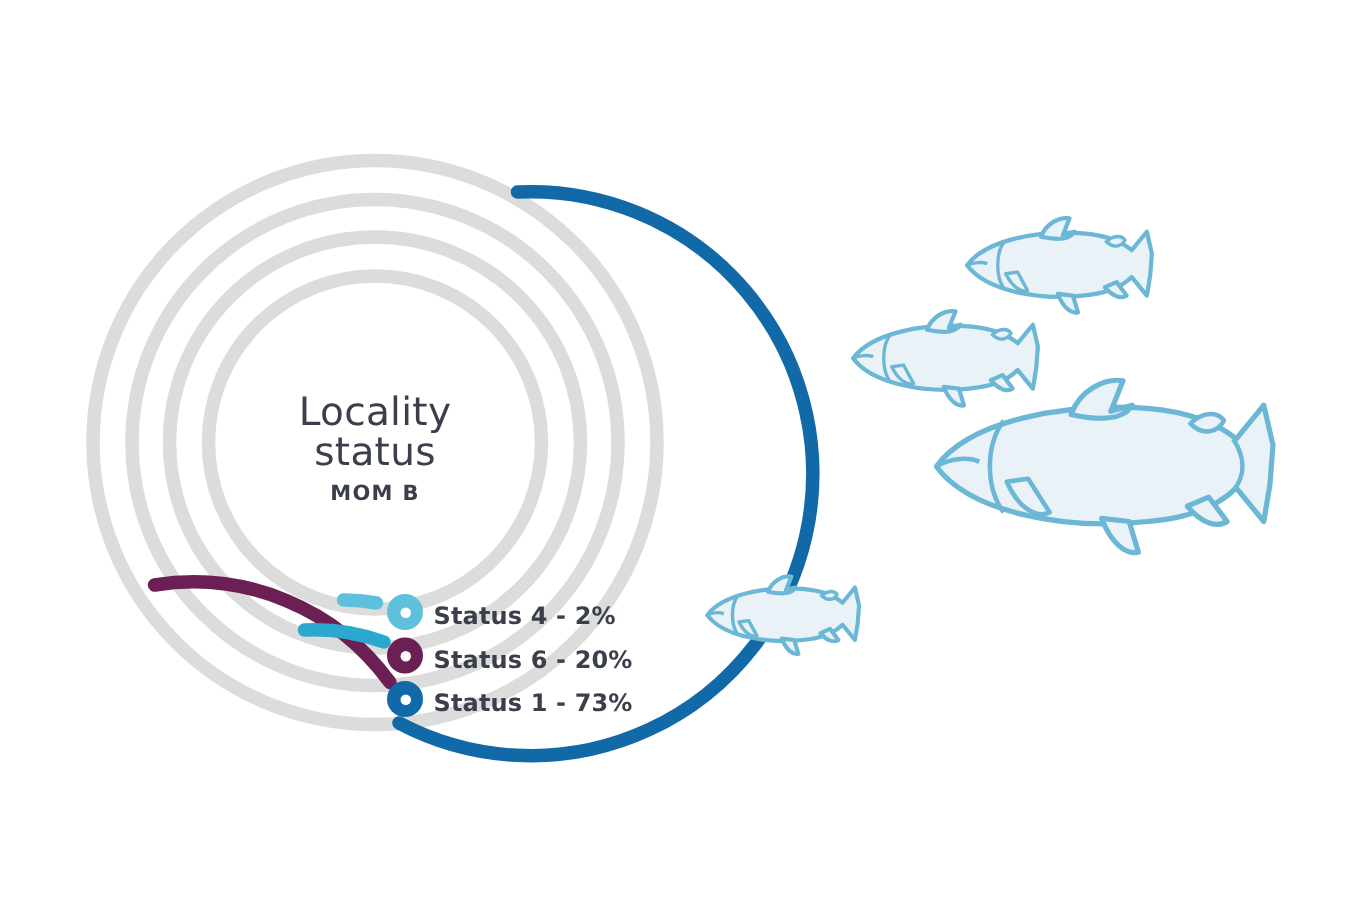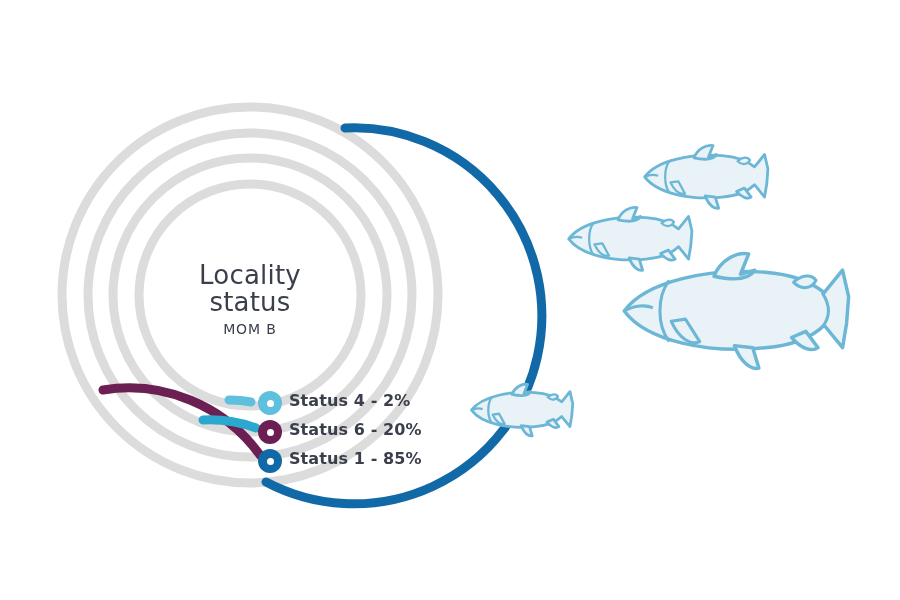--- a/index.html
+++ b/index.html
@@ -37,35 +37,35 @@
   .center-title {
     font-size: 26px;
     line-height: 27px;
     color: #3a3f4b;
     font-weight: 400;
     letter-spacing: 0.2px;
   }
   .center-sub {
     margin-top: 5px;
     font-size: 14px;
-    font-weight: 400;
+    font-weight: 700;
     letter-spacing: 0.9px;
     color: #3a3f4b;
   }
   .legend {
     position: absolute;
     left: 258px;
     top: 391px;
     width: 260px;
   }
   .legend-row {
     position: relative;
     height: 29px;
     display: flex;
-    align-items: flex-start;
+    align-items: flex-end;
   }
   .legend-marker {
     width: 24px;
     height: 24px;
     border-radius: 50%;
     flex: 0 0 auto;
     display: flex;
     align-items: center;
     justify-content: center;
     box-sizing: border-box;
@@ -205,18 +205,18 @@
       <span class="legend-marker" style="background:#6b1f52;">
           <i></i>
         </span>
       <span class="legend-text">Status 6 - 20%</span>
     </div>
 
     <div class="legend-row">
       <span class="legend-marker" style="background:#1269a8;">
           <i></i>
         </span>
-      <span class="legend-text">Status 1 - 85%</span>
+      <span class="legend-text">Status 1 - 73%</span>
     </div>
 
   </div>
 
 </div>
 
 </body></html>

